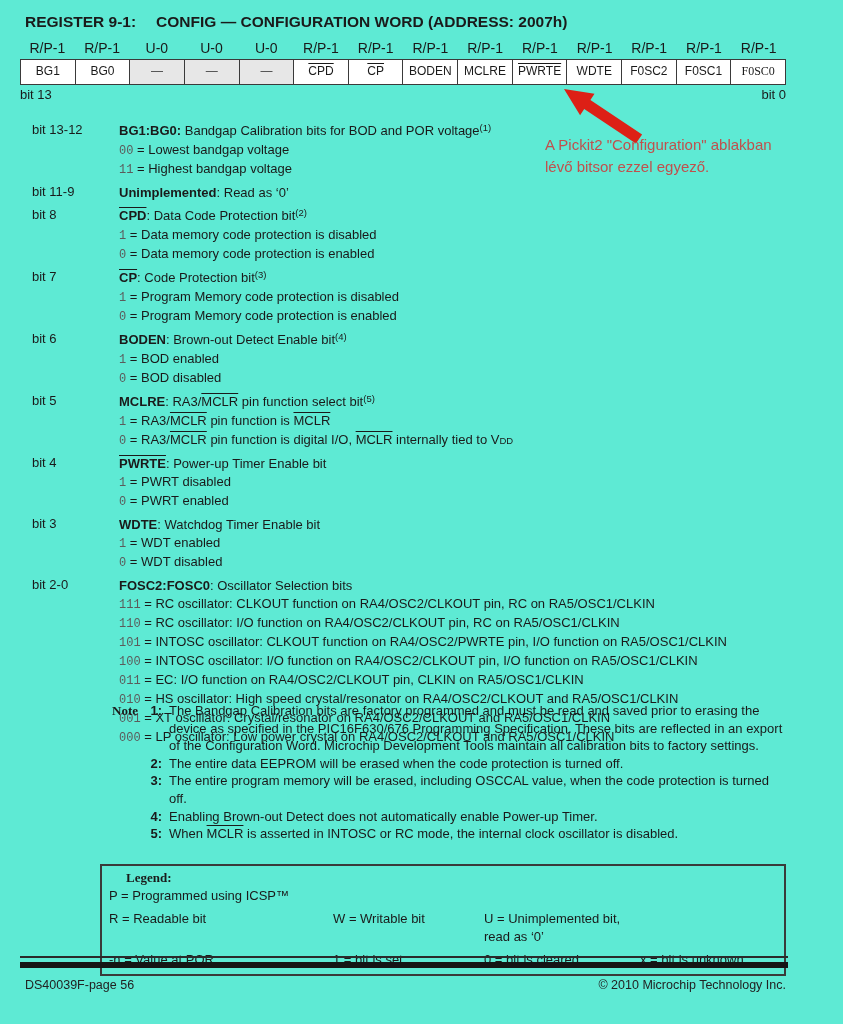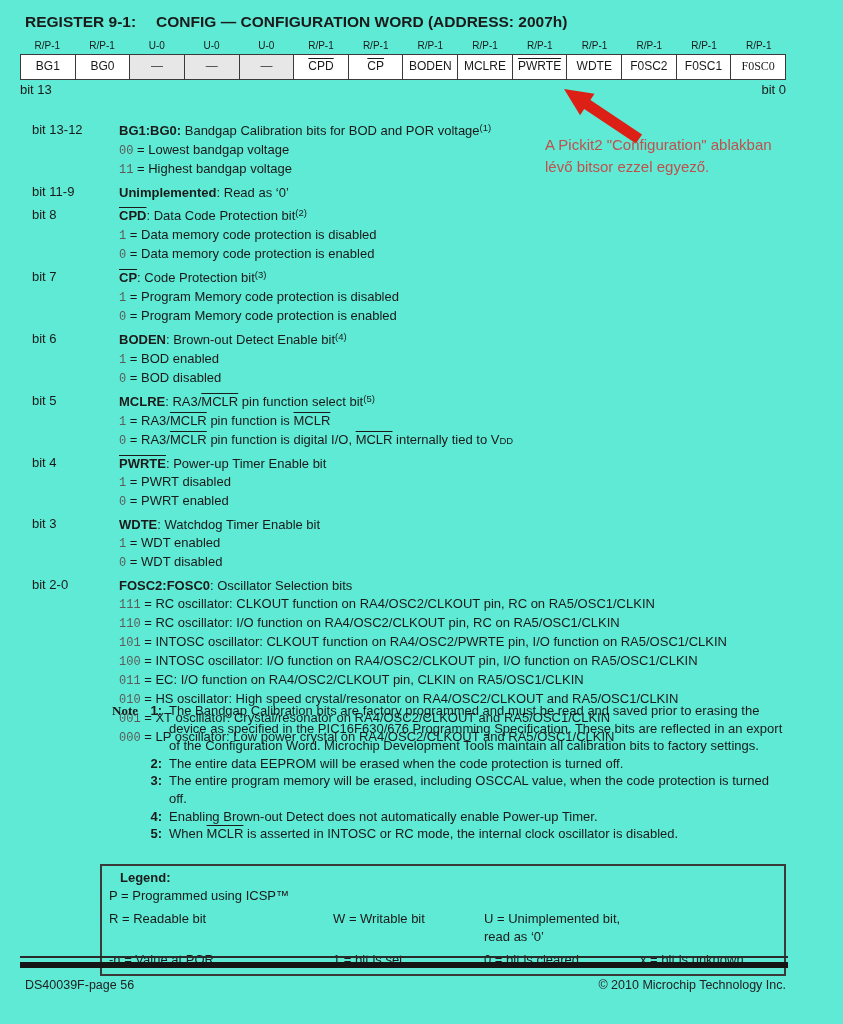--- a/index.html
+++ b/index.html
@@ -10,21 +10,21 @@
   .sup{font-size:9.5px;position:relative;top:-4.5px;}
   .sub{font-size:9.5px;}
   .mono{font-family:"Liberation Mono","DejaVu Sans Mono",monospace;font-size:12px;color:#5b5b5b;}
 
   
   .title-row{position:absolute;left:25px;top:13px;font-size:15.5px;font-weight:bold;white-space:nowrap;}
   .title-name{margin-left:20px;}
 
   
   .regtable{position:absolute;left:20px;top:40px;width:766px;}
-  .hdr-row{display:flex;font-size:10px;}
+  .hdr-row{display:flex;font-size:14px;}
   .hdr-cell{flex:1;text-align:center;white-space:nowrap;}
   .cell-row{display:flex;margin-top:3px;border:1.5px solid #3a3a3a;background:#fff;}
   .cell{flex:1;border-right:1px solid #3a3a3a;text-align:center;font-size:12px;padding:4px 0 5px 0;white-space:nowrap;overflow:visible;}
   .cell:last-child{border-right:none;font-family:Liberation Serif, serif;}
   .cell.shaded{background:#e7e7e7;color:#444;}
   .bits-row{display:flex;justify-content:space-between;font-size:13px;margin-top:2px;}
 
   
   .arrow-svg{position:absolute;left:559px;top:84px;width:100px;height:65px;}
   .ann-text{position:absolute;left:545px;top:134px;font-size:15px;line-height:21.5px;white-space:nowrap;}
@@ -39,21 +39,21 @@
 
   
   .notes{position:absolute;left:112px;top:702px;width:678px;font-size:13px;}
   .note-row{display:flex;line-height:17.6px;}
   .note-label{width:36px;flex:none;font-weight:bold;font-family:Liberation Serif, serif;}
   .note-num{width:14px;flex:none;text-align:right;font-weight:bold;margin-right:7px;}
   .note-text{flex:1;}
 
   
   .legend{position:absolute;left:100px;top:864px;width:686px;border:2px solid #3a3a3a;font-size:13px;box-sizing:border-box;}
-  .legend-title{padding:3px 7px 0 18px;line-height:18px;}
+  .legend-title{padding:3px 7px 0 24px;line-height:18px;font-family:Liberation Serif, serif;}
   .legend-p{padding:0 7px 2px 7px;line-height:18px;}
   .legend-grid{display:grid;grid-template-columns:224px 151px 156px 1fr;padding:3px 7px 2px 7px;line-height:18px;}
   .legend-grid:last-child{padding-bottom:5px;}
 
   
   .rule-thin{position:absolute;left:20px;top:956px;width:768px;height:2px;background:#2a2a2a;}
   .rule-thick{position:absolute;left:20px;top:962px;width:768px;height:6px;background:#151515;}
   .footer{position:absolute;left:25px;top:978px;width:761px;display:flex;justify-content:space-between;font-size:12.5px;color:#222;}
 </style>
 </head>

